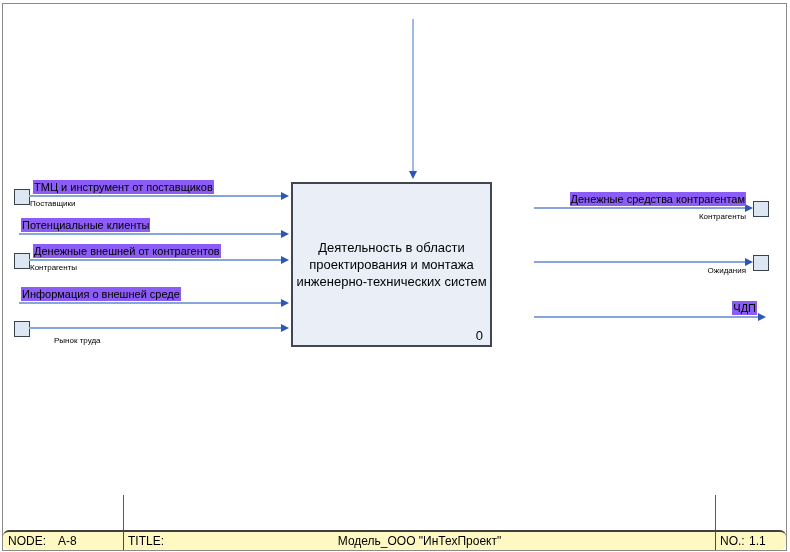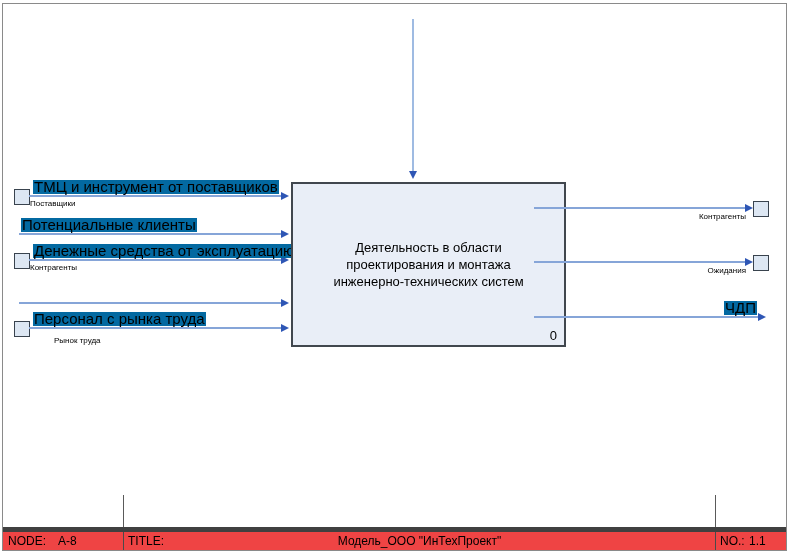--- a/index.html
+++ b/index.html
@@ -1,37 +1,37 @@
 <!DOCTYPE html>
 <html><head>
 <meta charset="utf-8">
 <style>
   html,body{margin:0;padding:0;background:#ffffff;}
   body{font-family:"Liberation Sans", sans-serif; color:#000;}
   #stage{position:relative;width:790px;height:552px;background:#fff;overflow:hidden;}
   
   .frame{position:absolute;left:2px;top:3px;width:783px;height:546px;border:1px solid #8a8a8a;background:#fff;}
   
-  .caption-bar{position:absolute;left:0;right:0;bottom:0;height:18px;background:#ef4444;border-top:5px solid #404040;font-size:12px;line-height:18px;}
+  .caption-bar{position:absolute;left:0;right:0;bottom:0;height:18px;background:#fef9c3;border-top:2px solid #404040;font-size:12px;line-height:18px;border-radius:6px;}
   .caption-divider{position:absolute;top:0;bottom:0;width:1px;background:#4a4a4a;}
   .caption-riser{position:absolute;width:1px;height:37px;bottom:18px;background:#5a5a5a;}
   .cap-text{position:absolute;top:0;white-space:nowrap;}
   
   .line-h{position:absolute;height:2px;background:#86a5d8;}
   .line-v{position:absolute;width:2px;background:#9fbbe2;}
   .head-r{position:absolute;width:0;height:0;border-top:4px solid transparent;border-bottom:4px solid transparent;border-left:8px solid #2e56b5;}
   .head-d{position:absolute;width:0;height:0;border-left:4px solid transparent;border-right:4px solid transparent;border-top:8px solid #2e56b5;}
   
   .ext-box{position:absolute;width:14px;height:14px;background:#dde7f3;border:1px solid #39434e;}
   
-  .flow-label{position:absolute;font-size:15px;line-height:14px;white-space:nowrap;background:#0369a1;padding:0 1px;}
+  .flow-label{position:absolute;font-size:11px;line-height:14px;white-space:nowrap;background:#8b5cf6;padding:0 1px;}
   .entity-label{position:absolute;font-size:8px;line-height:9px;white-space:nowrap;}
   .ctl-label{position:absolute;left:348px;top:31px;width:128px;text-align:center;font-size:11px;line-height:13px;background:#fff;}
   
-  .activity-box{position:absolute;left:288px;top:178px;width:275px;height:165px;background:#e9eef7;border:2px solid #41474e;box-sizing:border-box;display:flex;align-items:center;justify-content:center;}
+  .activity-box{position:absolute;left:288px;top:178px;width:201px;height:165px;background:#e9eef7;border:2px solid #41474e;box-sizing:border-box;display:flex;align-items:center;justify-content:center;}
   .activity-name{width:205px;text-align:center;font-size:13px;line-height:17px;}
   .activity-num{position:absolute;right:7px;bottom:2px;font-size:13px;}
 </style>
 </head>
 <body>
 
 <div id="stage">
   <div class="frame">
 
     <div class="line-v" style="left:409px;top:15px;height:152px;"></div>
@@ -43,40 +43,41 @@
     <div class="flow-label" style="left:30px;top:176px;">ТМЦ и инструмент от поставщиков</div>
     <div class="entity-label" style="left:27px;top:195px;text-align:right;">Поставщики</div>
 
     <div class="line-h" style="left:16px;top:229px;width:262px;"></div>
     <div class="head-r" style="left:278px;top:226px;"></div>
     <div class="flow-label" style="left:18px;top:214px;">Потенциальные клиенты</div>
 
     <div class="ext-box" style="left:11px;top:249px;"></div>
     <div class="line-h" style="left:26px;top:255px;width:252px;"></div>
     <div class="head-r" style="left:278px;top:252px;"></div>
-    <div class="flow-label" style="left:30px;top:240px;">Денежные средства от эксплуатацию</div>
+    <div class="flow-label" style="left:30px;top:240px;">Денежные внешней от контрагентов</div>
     <div class="entity-label" style="left:27px;top:259px;">Контрагенты</div>
 
     <div class="line-h" style="left:16px;top:298px;width:262px;"></div>
     <div class="head-r" style="left:278px;top:295px;"></div>
+    <div class="flow-label" style="left:18px;top:283px;">Информация о внешней среде</div>
 
     <div class="ext-box" style="left:11px;top:317px;"></div>
     <div class="line-h" style="left:26px;top:323px;width:252px;"></div>
     <div class="head-r" style="left:278px;top:320px;"></div>
-    <div class="flow-label" style="left:30px;top:308px;">Персонал с рынка труда</div>
     <div class="entity-label" style="left:27px;top:332px;padding-left:24px;">Рынок труда</div>
 
     <div class="activity-box">
       <div class="activity-name">Деятельность в области проектирования и монтажа инженерно-технических систем</div>
       <div class="activity-num">0</div>
     </div>
 
     <div class="line-h" style="left:531px;top:203px;width:211px;"></div>
     <div class="head-r" style="left:742px;top:200px;"></div>
     <div class="ext-box" style="left:750px;top:197px;"></div>
+    <div class="flow-label" style="right:40px;top:188px;">Денежные средства контрагентам</div>
     <div class="entity-label" style="right:40px;top:208px;">Контрагенты</div>
 
     <div class="line-h" style="left:531px;top:257px;width:211px;"></div>
     <div class="head-r" style="left:742px;top:254px;"></div>
     <div class="ext-box" style="left:750px;top:251px;"></div>
     <div class="entity-label" style="right:40px;top:262px;">Ожидания</div>
 
     <div class="line-h" style="left:531px;top:312px;width:225px;"></div>
     <div class="head-r" style="left:755px;top:309px;"></div>
     <div class="flow-label" style="right:29px;top:297px;">ЧДП</div>

